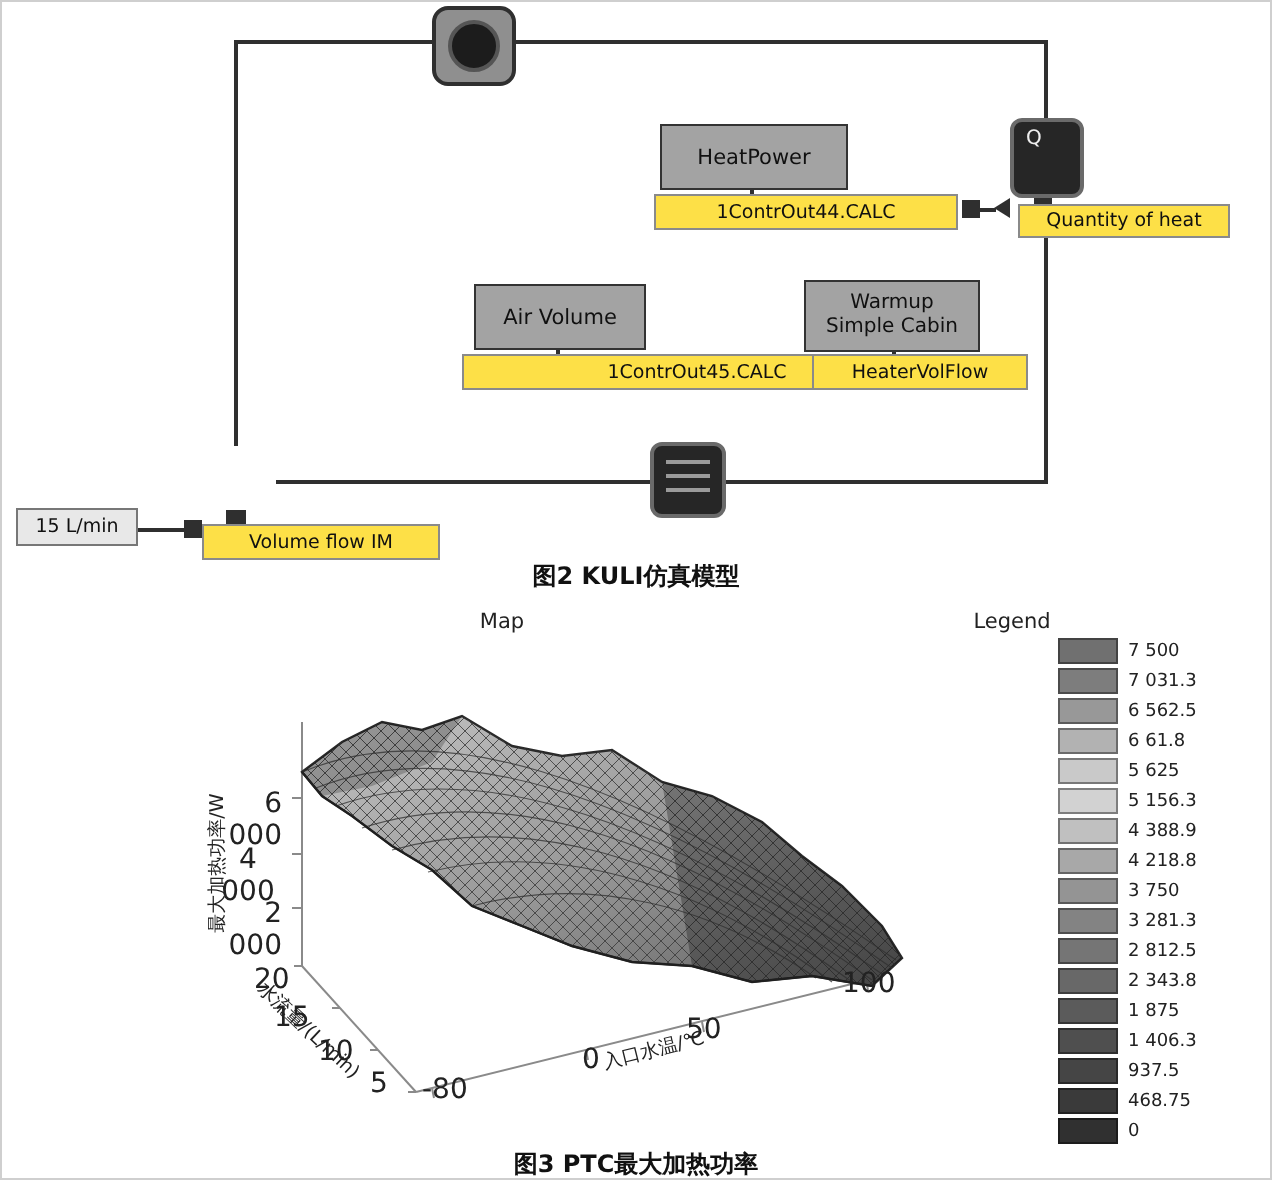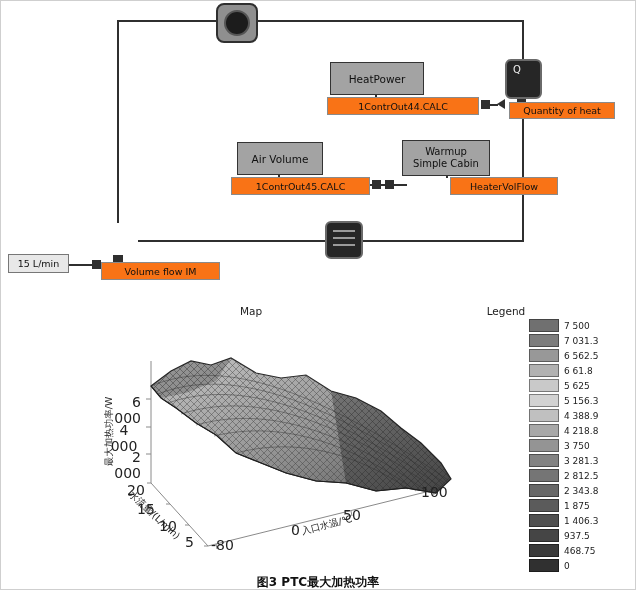--- a/index.html
+++ b/index.html
@@ -6,21 +6,21 @@
   .page{position:relative;width:636px;height:590px;background:#fff;border:1px solid #cfcfcf;box-sizing:border-box;
         font-family:"DejaVu Sans","Liberation Sans",sans-serif;overflow:hidden;}
   .abs{position:absolute;}
   
   .line{position:absolute;background:#2f2f2f;}
   .dash{position:absolute;border-top:2px dashed #2f2f2f;}
   .sq{position:absolute;background:#2f2f2f;}
   .tri-left{position:absolute;width:0;height:0;border-top:5px solid transparent;border-bottom:5px solid transparent;border-right:8px solid #2f2f2f;}
   .comp{position:absolute;background:#a3a3a3;border:1px solid #333;display:flex;align-items:center;justify-content:center;
         font-size:10.5px;color:#101010;text-align:center;}
-  .lbl{position:absolute;background:#f97316;border:1px solid #8a8a8a;display:flex;align-items:center;justify-content:center;
+  .lbl{position:absolute;background:#fde047;border:1px solid #8a8a8a;display:flex;align-items:center;justify-content:center;
        font-size:9.5px;color:#101010;}
   .pump{position:absolute;background:#8f8f8f;border:2px solid #2f2f2f;border-radius:8px;display:flex;align-items:center;justify-content:center;}
   .pump-core{width:22px;height:22px;border-radius:50%;background:#1c1c1c;border:2px solid #555;}
   .qblock{position:absolute;background:#262626;border:2px solid #6a6a6a;border-radius:6px;color:#eee;font-size:10px;padding:3px 0 0 6px;box-sizing:border-box;}
   .radiator{position:absolute;background:#262626;border:2px solid #6a6a6a;border-radius:6px;box-sizing:border-box;}
   .radiator-fins{position:absolute;left:6px;right:6px;top:7px;bottom:7px;
        background:repeating-linear-gradient(to bottom,#9a9a9a 0 2px,transparent 2px 7px);}
   .cf{position:absolute;background:#2b2b2b;border:3px solid #8a8a8a;border-radius:50%;display:flex;align-items:center;justify-content:center;
       color:#f0f0f0;font-size:10px;box-sizing:border-box;}
   .caption{position:absolute;left:0;width:100%;text-align:center;font-size:12px;font-weight:bold;color:#111;}
@@ -84,34 +84,35 @@
       <span class="pre">Warmup
 Simple Cabin</span>
     </div>
 
     <div class="lbl" style="left:326px;top:96px;width:150px;height:16px;">
       <span>1ContrOut44.CALC</span>
     </div>
     <div class="lbl" style="left:508px;top:101px;width:104px;height:15px;">
       <span>Quantity of heat</span>
     </div>
-    <div class="lbl" style="left:230px;top:176px;width:137px;height:16px;">
+    <div class="lbl" style="left:230px;top:176px;width:137px;height:16px;padding-left:48px;">
       <span>1ContrOut45.CALC</span>
     </div>
-    <div class="lbl" style="left:405px;top:176px;width:106px;height:16px;margin-left:44px;">
+    <div class="lbl" style="left:405px;top:176px;width:106px;height:16px;">
       <span>HeaterVolFlow</span>
     </div>
     <div class="lbl" style="left:100px;top:261px;width:117px;height:16px;">
       <span>Volume flow IM</span>
     </div>
     <div class="lbl" style="left:7px;top:253px;width:59px;height:17px;background:#e8e8e8;border-color:#777;">
       <span>15 L/min</span>
     </div>
   </div>
 
+  <div class="caption" style="top:279px;">图2  KULI仿真模型</div>
 
   <div class="abs" style="left:0;top:296px;width:636px;height:280px;">
 
     <span class="plot-title" style="left:205px;top:8px;width:90px;">Map</span>
     <span class="plot-title" style="left:470px;top:8px;width:70px;">Legend</span>
 
     <svg style="position:absolute;left:95px;top:44px;" width="430" height="220" viewBox="0 0 430 220">
       <defs>
         <pattern id="mesh" width="7" height="7" patternUnits="userSpaceOnUse">
           <path d="M0,0 L7,7 M7,0 L0,7" stroke="#3c3c3c" stroke-width="0.5"></path>

